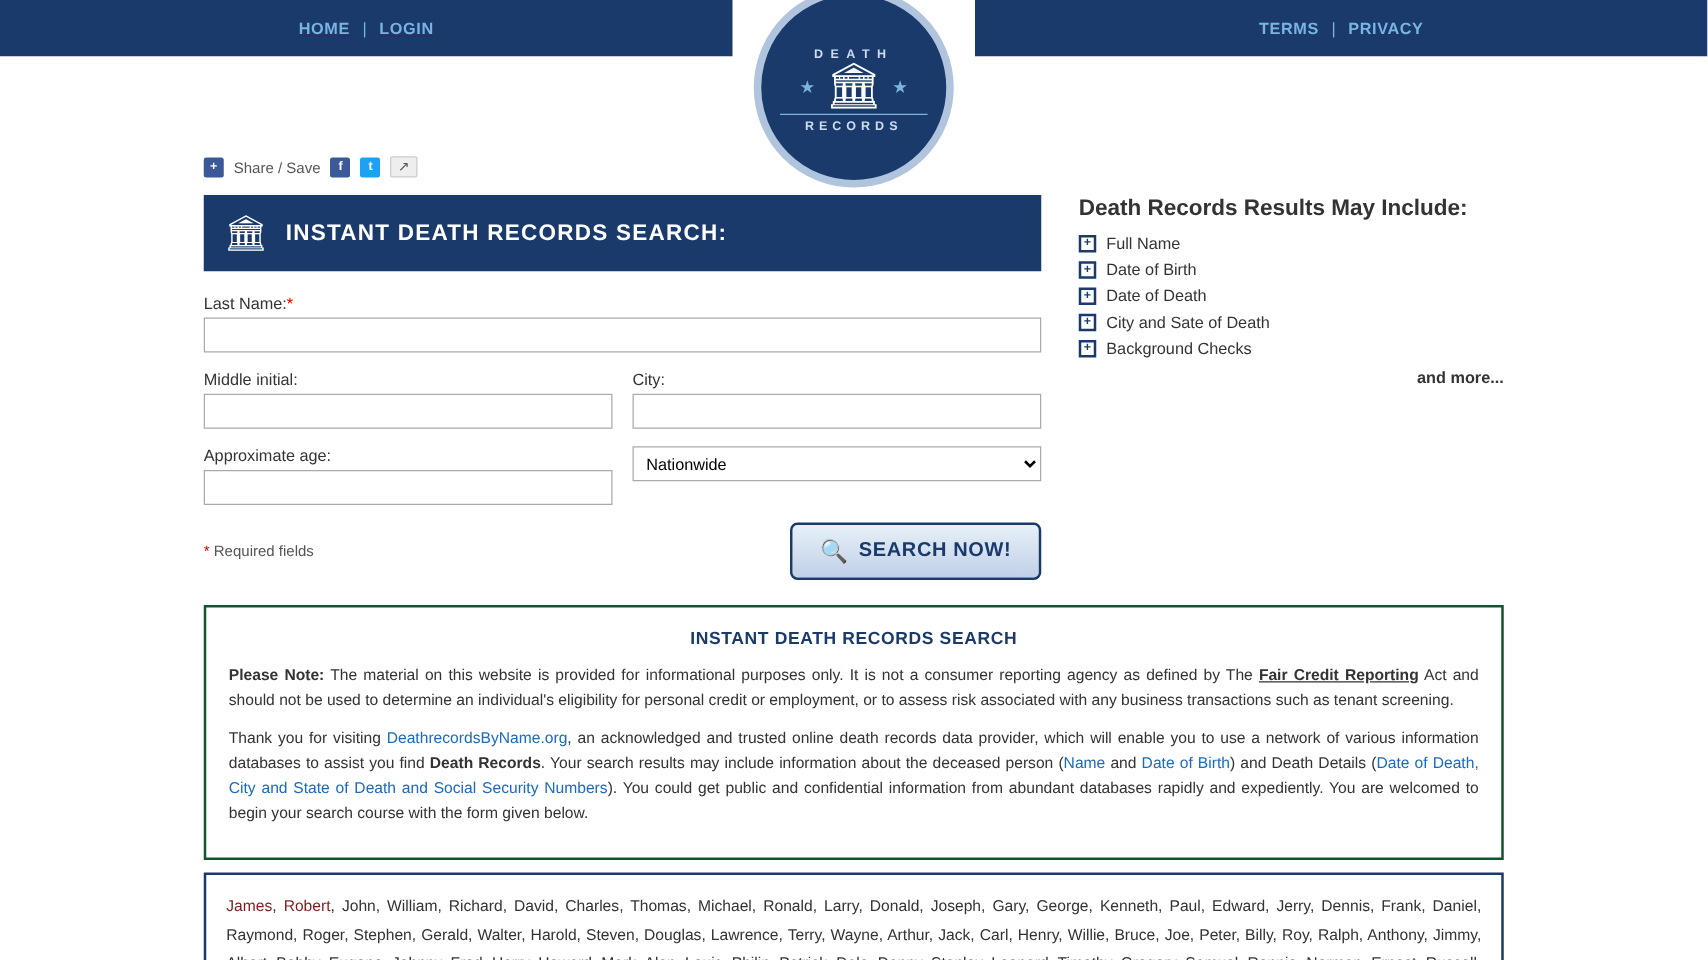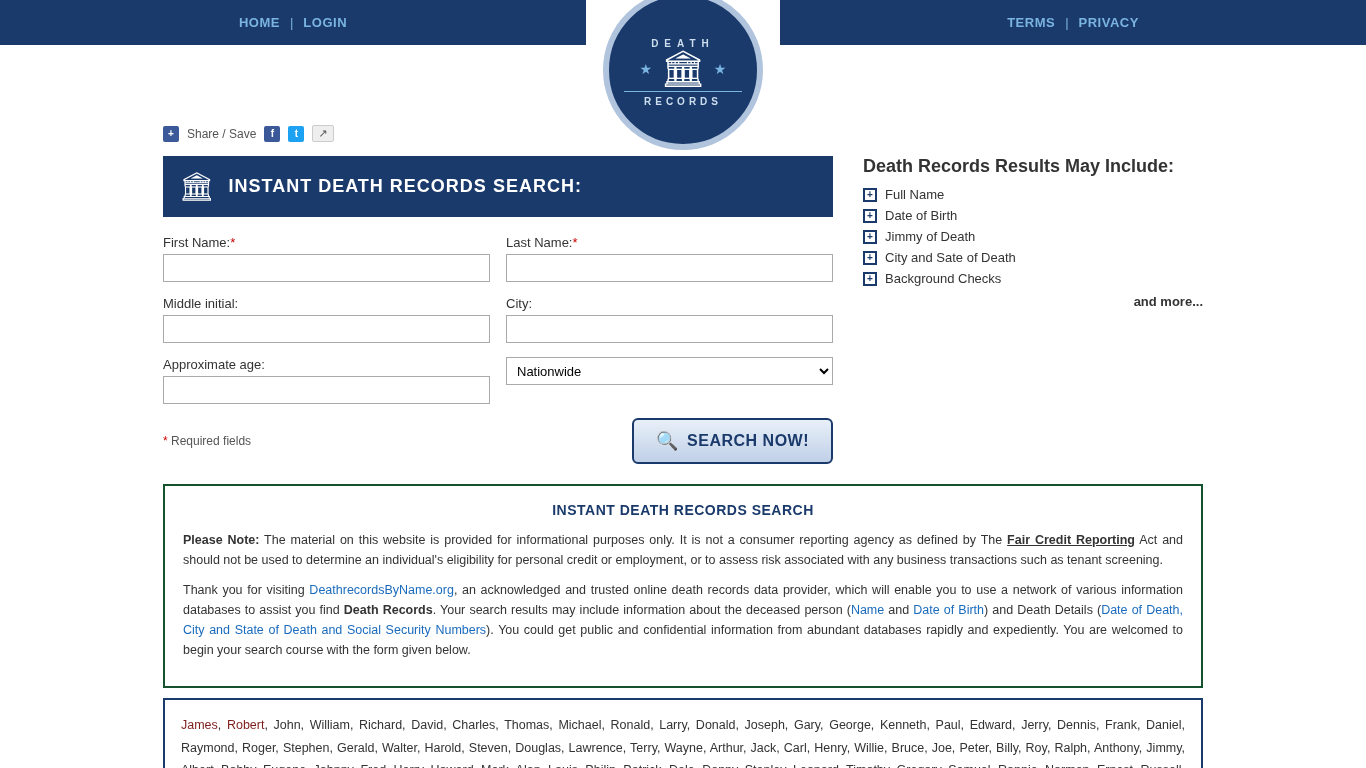--- a/index.html
+++ b/index.html
@@ -15,21 +15,21 @@
       padding: 0;
     }
     .nav-left, .nav-right {
       background: #1a3a6b;
       height: 45px;
       display: flex;
       align-items: center;
       justify-content: center;
       flex: 1;
     }
-    .nav-left { margin-right: 76px; }
+    .nav-left { margin-right: 76px; text-decoration: underline; }
     .nav-right { margin-left: 118px; }
     .nav-link {
       color: #7ab4e0;
       text-decoration: none;
       font-size: 13px;
       font-weight: bold;
       letter-spacing: 0.5px;
     }
     .nav-sep { color: #7ab4e0; margin: 0 10px; }
 
@@ -359,26 +359,20 @@
   <div class="content-cols">
 
     <div class="search-col">
 
       <div class="search-header">
         <span class="search-header-icon">🏛</span>
         <span class="search-header-title">INSTANT DEATH RECORDS SEARCH:</span>
       </div>
 
       <div class="form-row">
-        <div class="form-group">
-          <label class="form-label">
-            <span>First Name:</span><span class="required-star">*</span>
-          </label>
-          <input type="text" class="form-input" value="" style="">
-        </div>
         <div class="form-group">
           <label class="form-label">
             <span>Last Name:</span><span class="required-star">*</span>
           </label>
           <input type="text" class="form-input" value="" style="">
         </div>
       </div>
 
       <div class="form-row">
         <div class="form-group">
@@ -436,21 +430,21 @@
         <li>
           <span class="info-list-icon"></span>
           <span>Full Name</span>
         </li>
         <li>
           <span class="info-list-icon"></span>
           <span>Date of Birth</span>
         </li>
         <li>
           <span class="info-list-icon"></span>
-          <span>Jimmy of Death</span>
+          <span>Date of Death</span>
         </li>
         <li>
           <span class="info-list-icon"></span>
           <span>City and Sate of Death</span>
         </li>
         <li>
           <span class="info-list-icon"></span>
           <span>Background Checks</span>
         </li>
       </ul>

